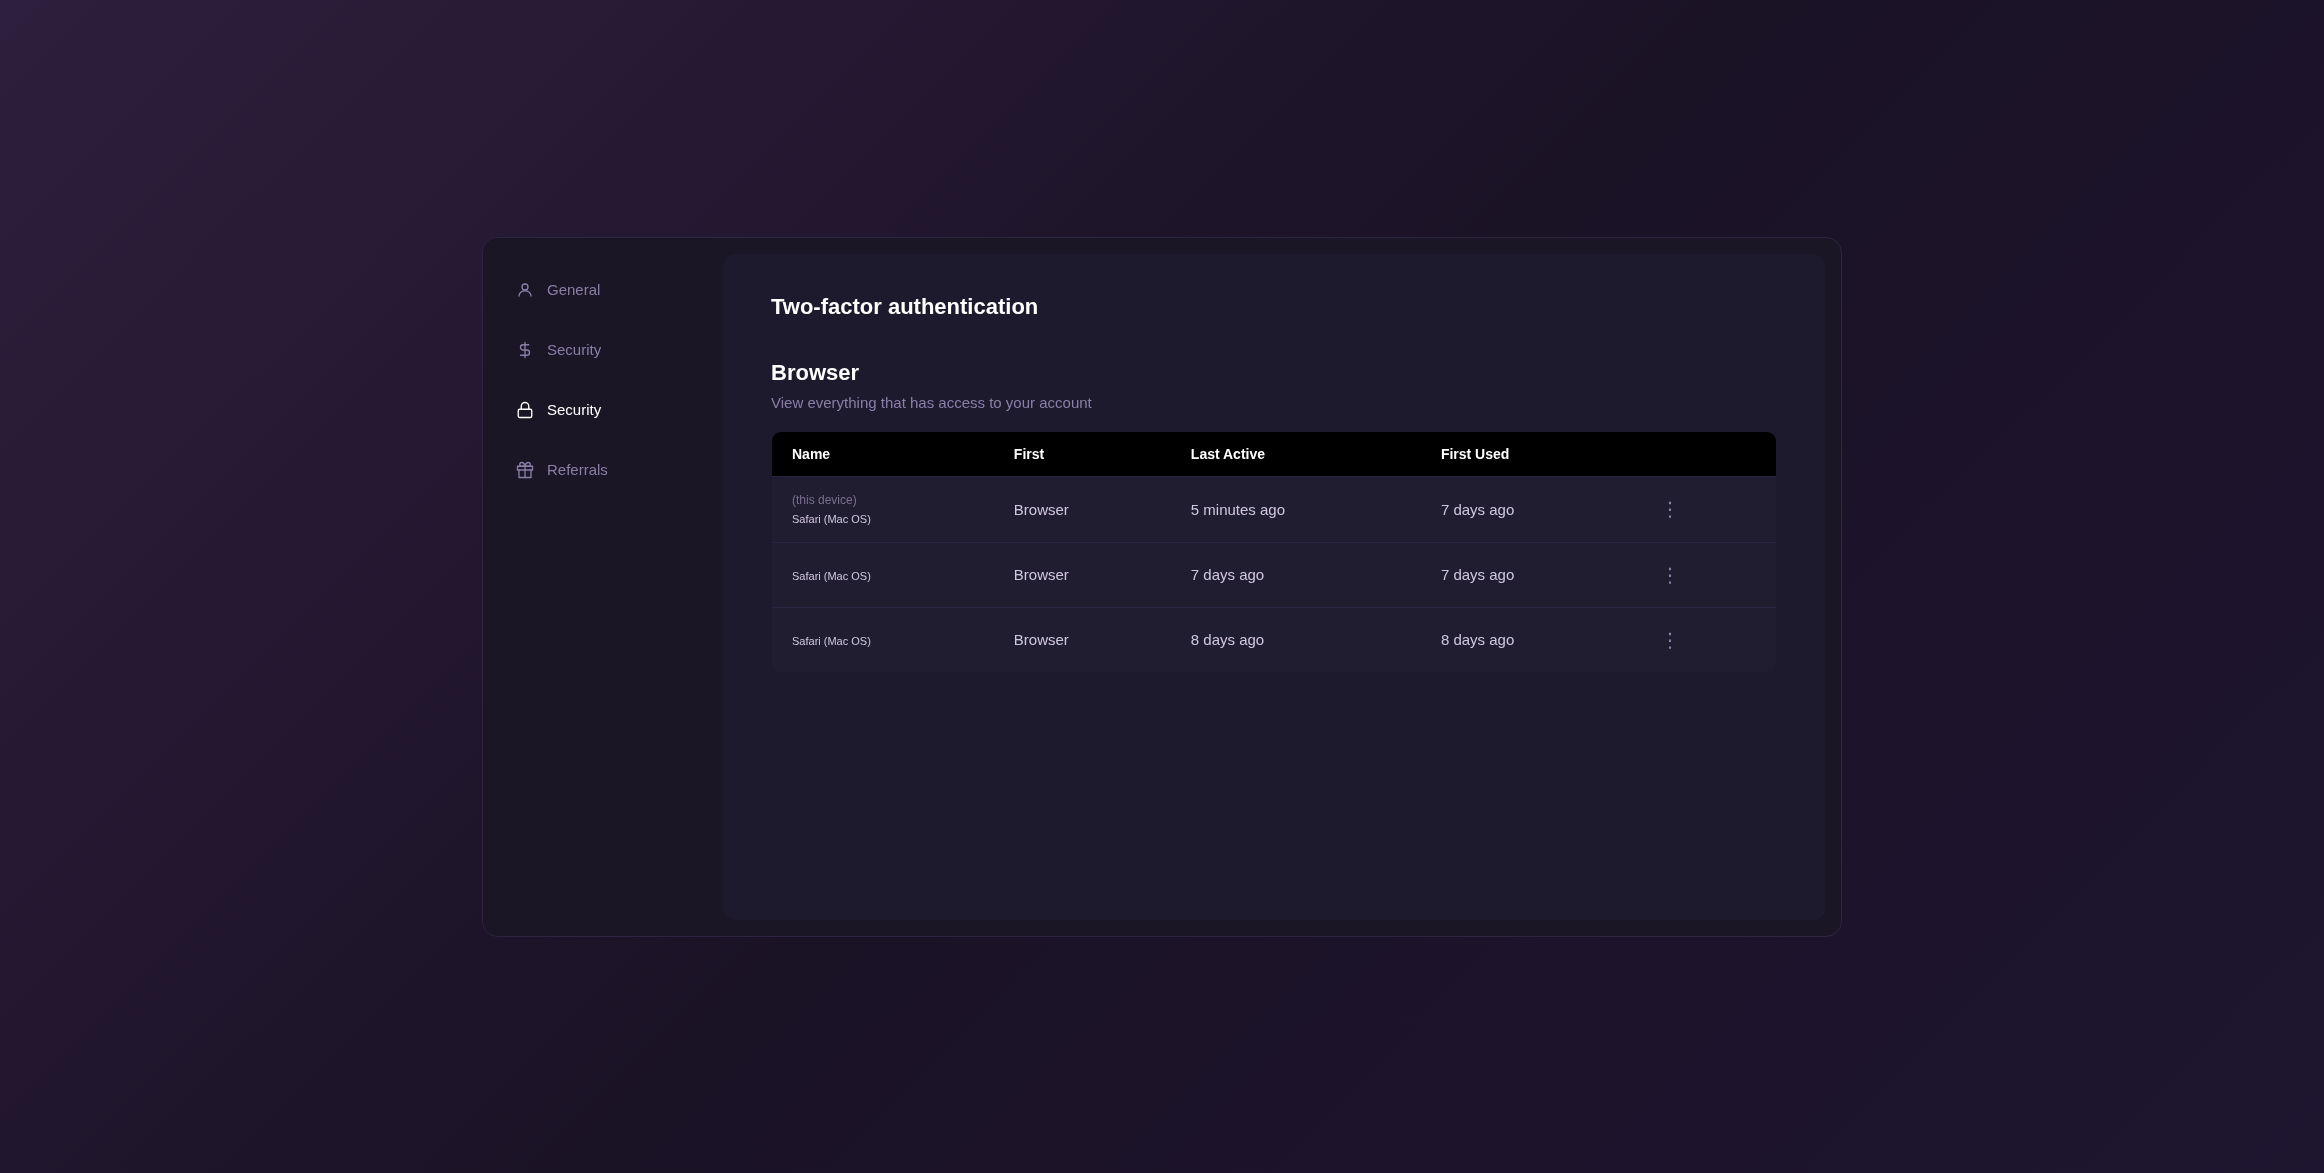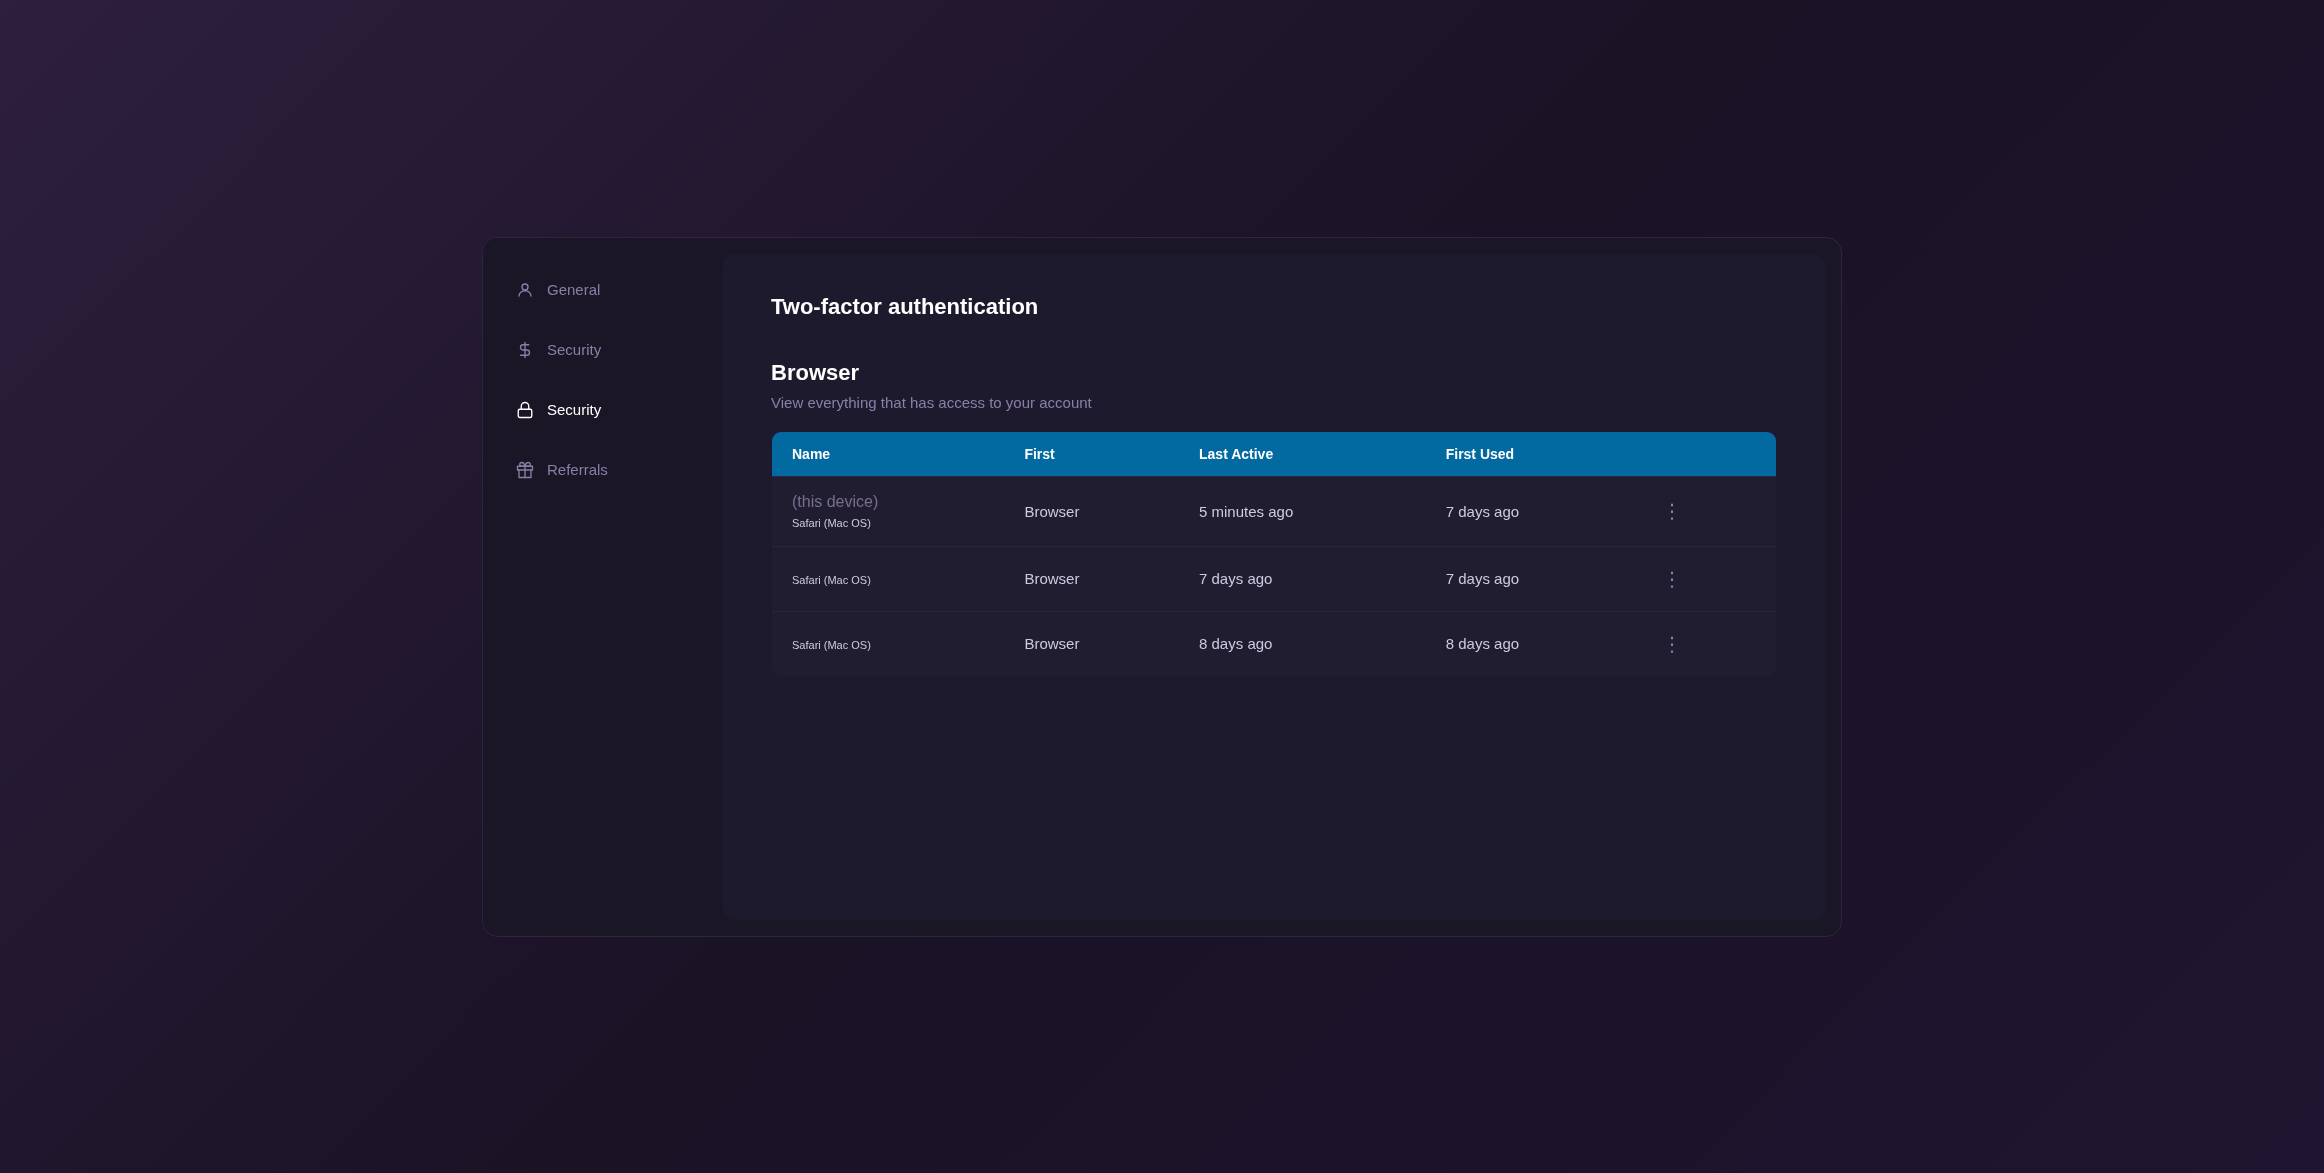--- a/index.html
+++ b/index.html
@@ -151,38 +151,38 @@
       border-radius: 10px;
       overflow: hidden;
     }
 
     .sessions-table th {
       text-align: left;
       padding: 14px 20px;
       font-size: 14px;
       font-weight: 600;
       color: #ffffff;
-      background: #0369a1;
+      background: #000000;
       border-bottom: 1px solid #2e2640;
     }
 
     .sessions-table td {
       padding: 16px 20px;
       font-size: 15px;
       color: #d0c8e0;
       background: #211d30;
       border-bottom: 1px solid #2a2440;
     }
 
     .sessions-table tr:last-child td {
       border-bottom: none;
     }
 
     .device-label {
-      font-size: 16px;
+      font-size: 12px;
       color: #7a6e90;
       display: block;
       margin-bottom: 2px;
     }
 
     .device-name {
       font-size: 11px;
       color: #d0c8e0;
     }
 

